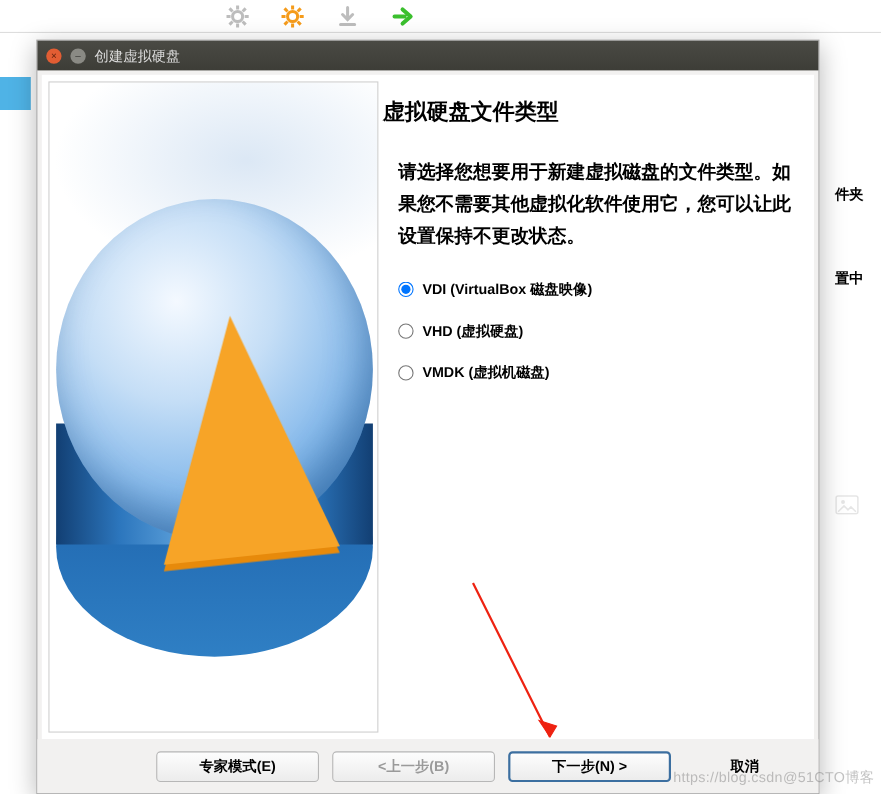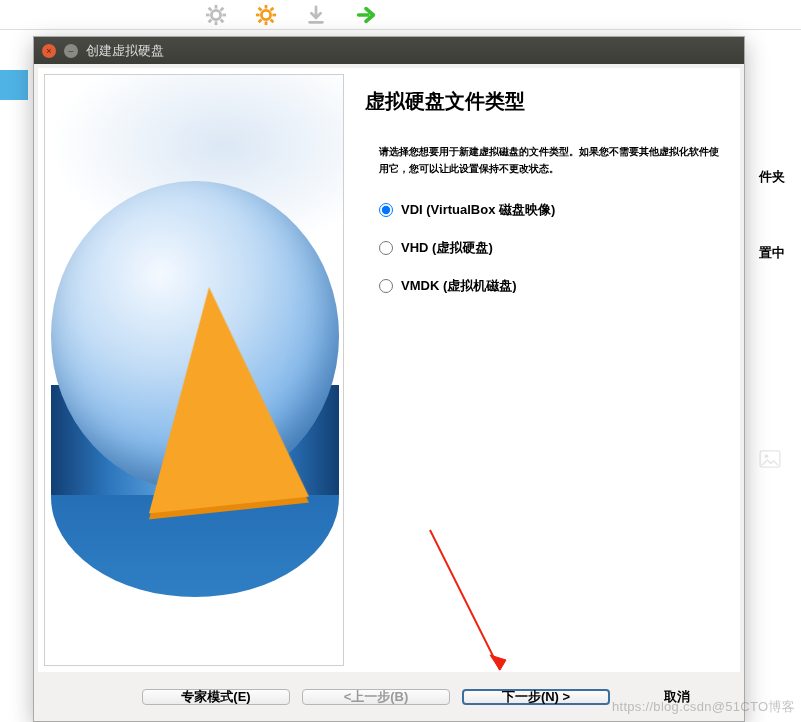--- a/index.html
+++ b/index.html
@@ -39,21 +39,21 @@
       padding: 0 8px; gap: 8px;
       background: linear-gradient(#4a4a44, #3d3d37);
       color: #dcdcdc; font-size: 13px;
     }
     .tb-btn { width:14px; height:14px; border-radius:50%; display:flex; align-items:center; justify-content:center; font-size:9px; }
     .tb-close { background:#e25d33; color:#5a1f0a; }
     .tb-min { background:#8a8a84; color:#3a3a36; }
 
     .body-area {
       flex:1; background:#ffffff; margin: 4px; margin-bottom:0;
-      display:flex; padding: 6px 10px 6px 6px; gap: 21px;
+      display:flex; padding: 6px 10px 6px 6px; gap: 4px;
     }
     .left-image {
       width: 300px; height: 592px;
       border: 1px solid #cfcfcf;
       background: radial-gradient(ellipse 280px 170px at 60% 12%, #dce8f5 1%, #ffffff 62%);
       position: relative; overflow:hidden;
     }
     .disk-wrap { position:absolute; left:6px; top:90px; width:288px; height:430px; }
     .disk-bottom {
       position:absolute; left:0; top:232px; width:288px; height:200px; border-radius:50%;
@@ -72,32 +72,32 @@
       position:absolute; left:98px; top:120px;
       border-left: 60px solid transparent;
       border-right: 100px solid transparent;
       border-bottom: 220px solid #f7a427;
       filter: drop-shadow(0 6px 0 #e78a0b);
       transform: skewY(-6deg);
     }
 
     .right-panel { flex:1; padding: 14px 6px 6px 0; }
     .heading { font-size: 20px; font-weight: bold; margin-bottom: 28px; }
-    .desc { font-size: 10px; font-weight: bold; line-height: 1.7; margin-bottom: 24px; padding-left: 14px; }
+    .desc { font-size: 17px; font-weight: bold; line-height: 1.7; margin-bottom: 24px; padding-left: 14px; }
     .radios { padding-left: 14px; display:flex; flex-direction:column; gap: 20px; font-size: 13px; }
     .radio-row { display:flex; align-items:center; gap: 8px; font-weight:bold; cursor:pointer; }
     .radio-row input { width:14px; height:14px; }
 
     .button-bar {
       height: 50px; background:#f2f1f0;
       display:flex; gap: 12px; align-items:center; justify-content:flex-end;
       padding: 0 12px;
     }
     .btn {
-      height: 16px; min-width: 148px;
+      height: 28px; min-width: 148px;
       border: 1px solid #b7b7b7; border-radius: 4px;
       background: linear-gradient(#fdfdfd, #ececec);
       font-size: 13px; font-weight: bold; cursor:pointer;
       display:flex; align-items:center; justify-content:center;
     }
     .btn.disabled { color:#9a9a9a; }
     .btn.primary { border:2px solid #3c6fa0;text-align:center; }
     .btn.cancel { border:none; background:transparent; min-width:110px; }
 
     .arrow-anno {

